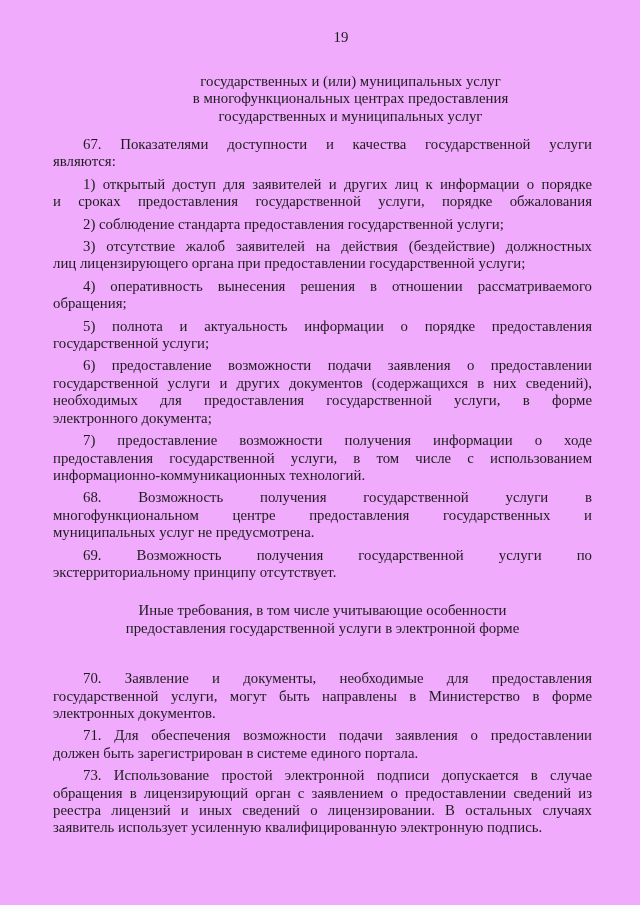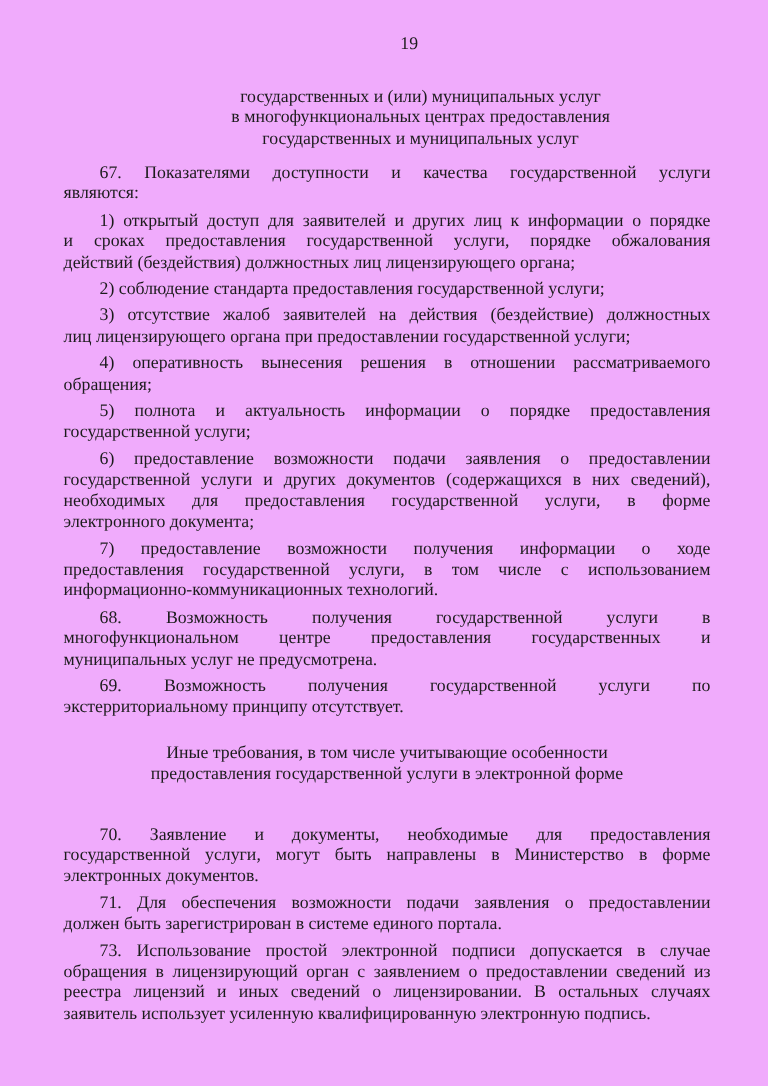--- a/index.html
+++ b/index.html
@@ -76,21 +76,20 @@
     </div>
 
   <div class="body-text">
       <div class="paragraph">
         <div class="line first-indent">67. Показателями доступности и качества государственной услуги</div>
         <div class="line last">являются:</div>
       </div>
       <div class="paragraph">
         <div class="line first-indent">1) открытый доступ для заявителей и других лиц к информации о порядке</div>
         <div class="line">и сроках предоставления государственной услуги, порядке обжалования</div>
-        <div class="line last">действий (бездействия) должностных лиц лицензирующего органа;</div>
       </div>
       <div class="paragraph">
         <div class="line first-indent last">2) соблюдение стандарта предоставления государственной услуги;</div>
       </div>
       <div class="paragraph">
         <div class="line first-indent">3) отсутствие жалоб заявителей на действия (бездействие) должностных</div>
         <div class="line last">лиц лицензирующего органа при предоставлении государственной услуги;</div>
       </div>
       <div class="paragraph">
         <div class="line first-indent">4) оперативность вынесения решения в отношении рассматриваемого</div>

